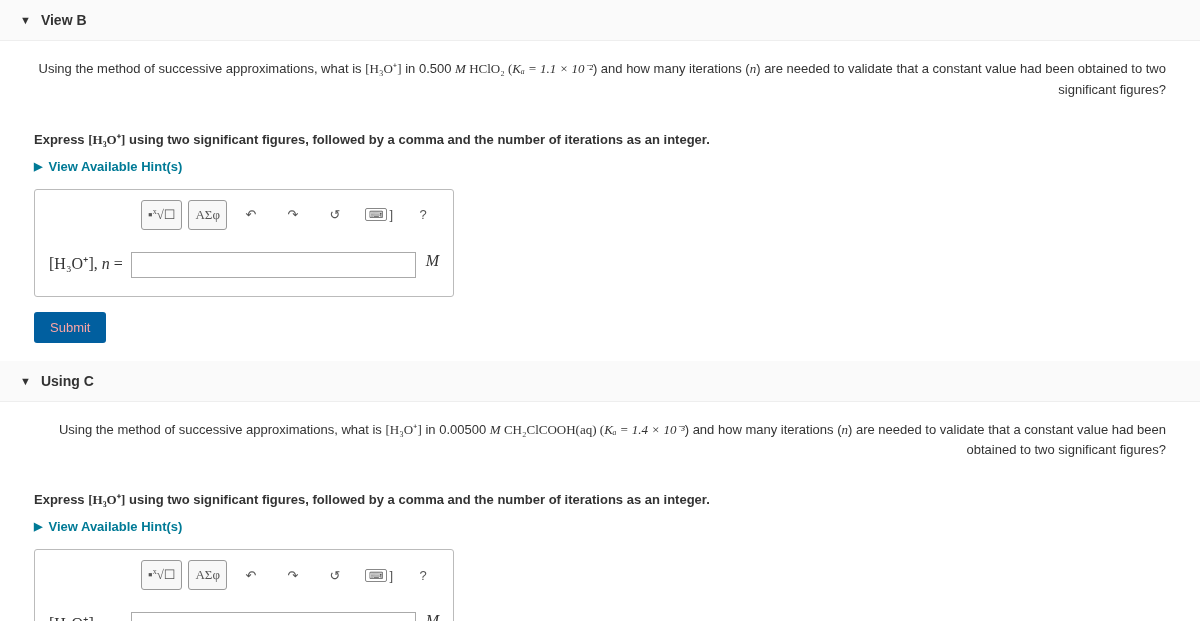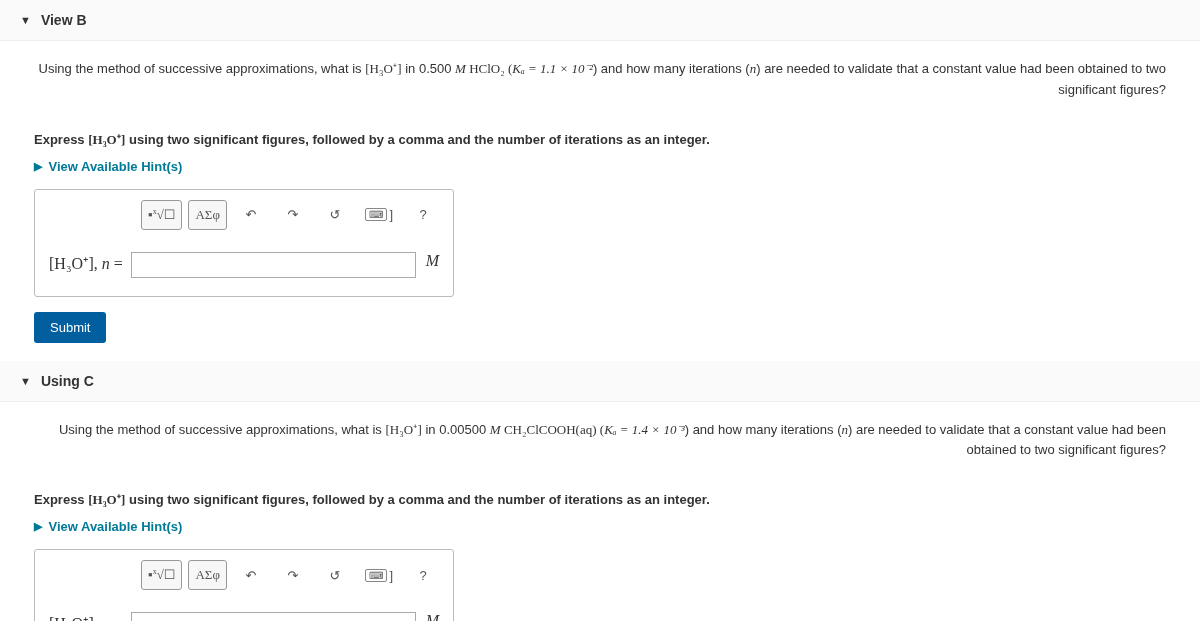--- a/index.html
+++ b/index.html
@@ -105,21 +105,21 @@
     padding: 2px 6px;
     font-family: "Times New Roman", serif;
     font-size: 15px;
   }
   .answer-unit {
     margin-left: 10px;
     font-style: italic;
   }
   .submit-btn {
     background: #015f9f;
-    color: #ffffff;
+    color: #fca5a5;
     border: none;
     border-radius: 3px;
     padding: 8px 16px;
     font-size: 13px;
     cursor: pointer;
   }
   .formula {
     font-family: "Times New Roman", serif;
   }
   sup, sub { line-height: 0; font-size: 0.8em;}

